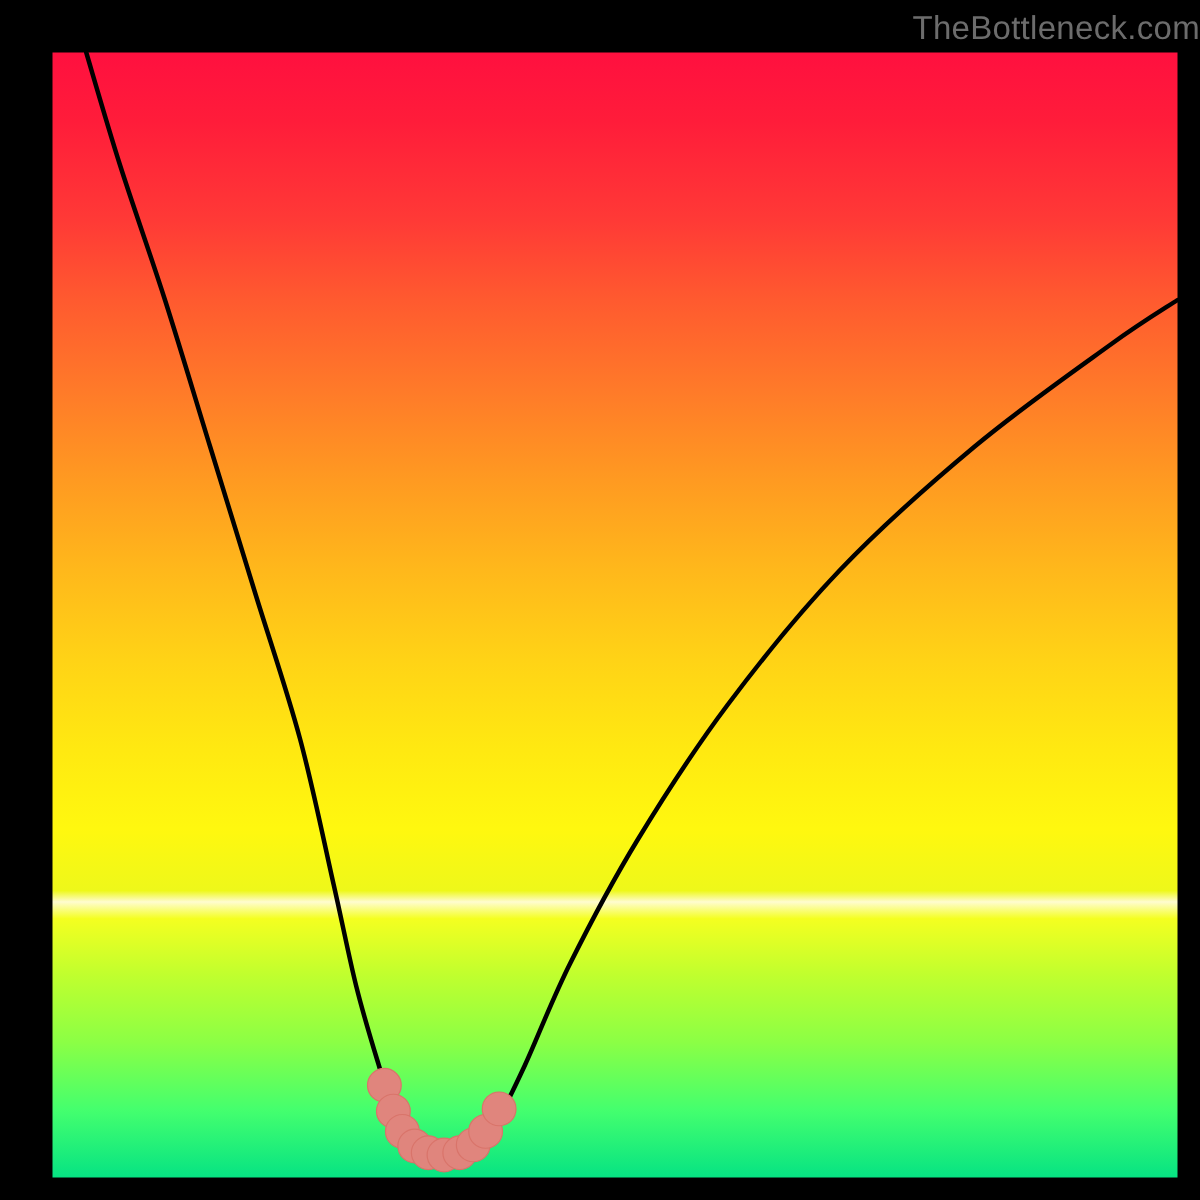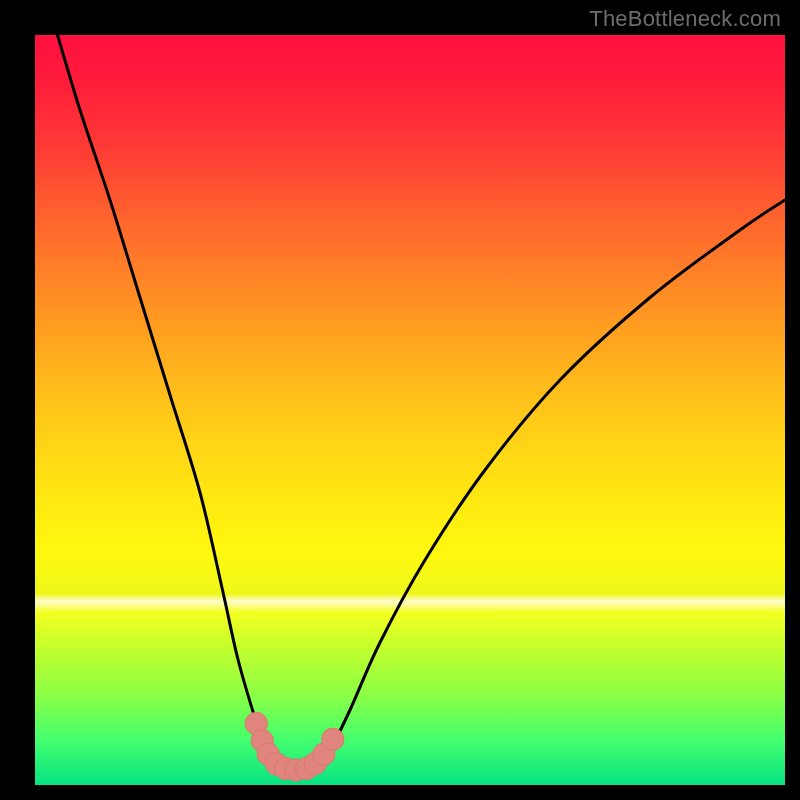--- a/index.html
+++ b/index.html
@@ -43,21 +43,21 @@
       #f4ff20 77%,
       #c0ff2e 82%,
       #8bff45 88%,
       #44ff6e 94%,
       #06e383 100%
     );
   }
   .watermark {
     position: absolute;
     top: 6px;
-    right: 19px;
+    right: 0;
     color: #6c6c6c;
     font-size: 22px;
     font-weight: 500;
     letter-spacing: 0.2px;
     user-select: none;
   }
   svg.curve {
     position: absolute;
     left: 0;
     top: 0;

